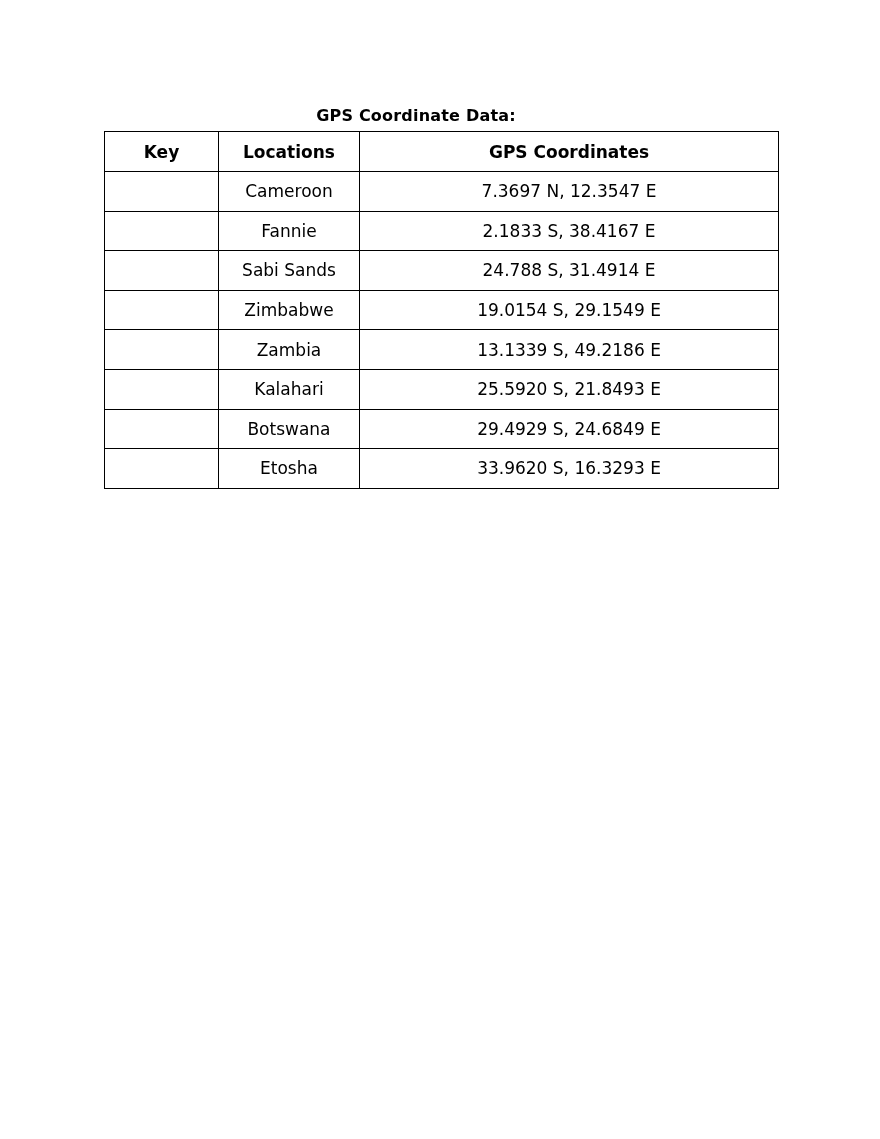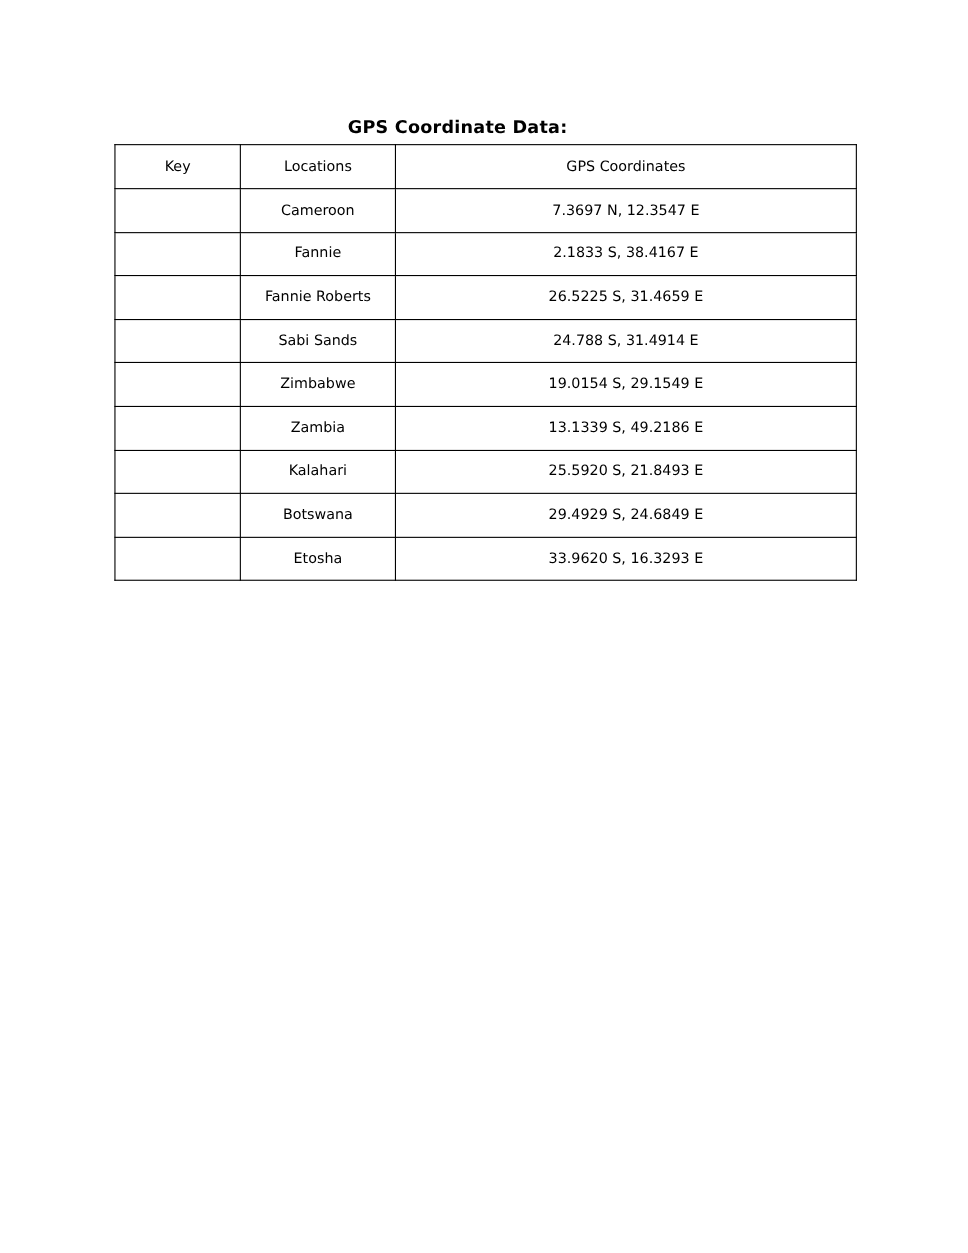--- a/index.html
+++ b/index.html
@@ -32,25 +32,25 @@
       border-collapse: collapse;
       table-layout: fixed;
     }
     table.gps-table th,
     table.gps-table td {
       border: 1.5px solid #000000;
       text-align: center;
       vertical-align: middle;
       padding: 0;
       height: 38.6px;
-      font-size: 13px;
+      font-size: 17px;
     }
     table.gps-table th {
-      font-weight: normal;
-      font-size: 13px;
+      font-weight: bold;
+      font-size: 17px;
       height: 39px;
     }
     table.gps-table td {
       font-weight: normal;
     }
     col.c-key { width: 114px; }
     col.c-loc { width: 141px; }
     col.c-gps { width: 419px; }
   </style>
 </head>
@@ -77,25 +77,20 @@
       <td>Cameroon</td>
       <td>7.3697 N, 12.3547 E</td>
     </tr>
     <tr>
       <td></td>
       <td>Fannie</td>
       <td>2.1833 S, 38.4167 E</td>
     </tr>
     <tr>
       <td></td>
-      <td>Fannie Roberts</td>
-      <td>26.5225 S, 31.4659 E</td>
-    </tr>
-    <tr>
-      <td></td>
       <td>Sabi Sands</td>
       <td>24.788 S, 31.4914 E</td>
     </tr>
     <tr>
       <td></td>
       <td>Zimbabwe</td>
       <td>19.0154 S, 29.1549 E</td>
     </tr>
     <tr>
       <td></td>

